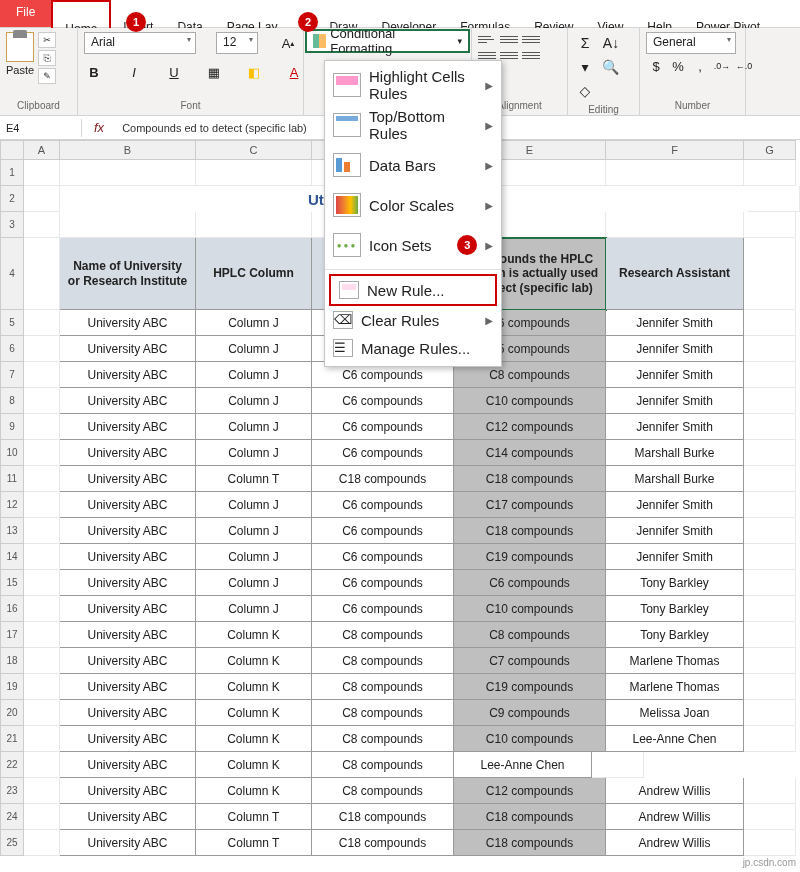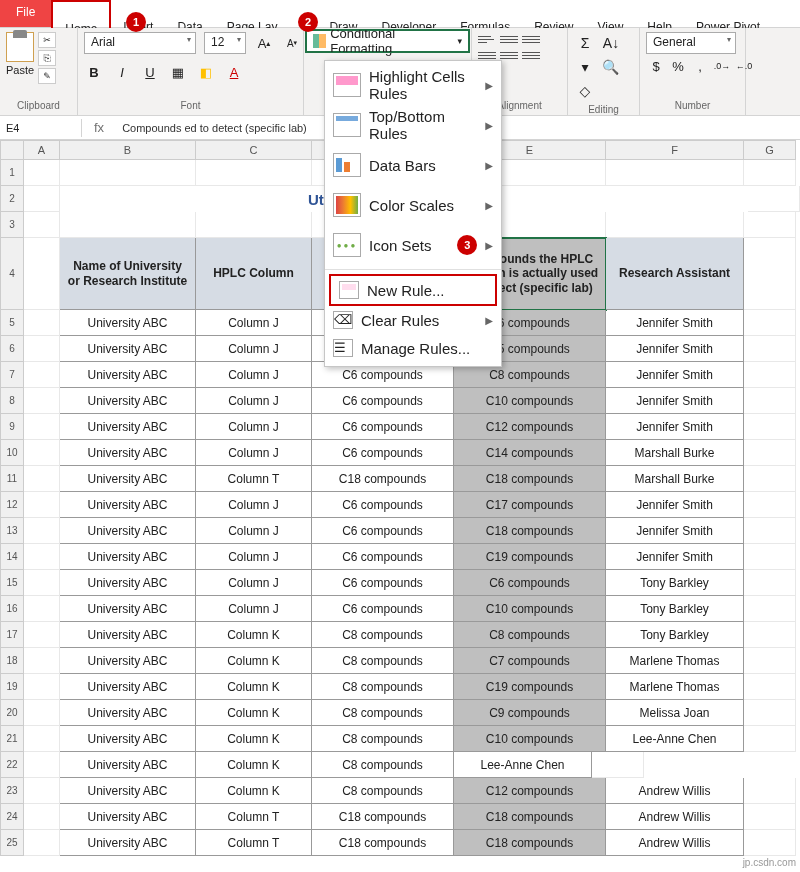--- a/index.html
+++ b/index.html
@@ -13,34 +13,34 @@
 .b2{top:12px;left:298px}
 .b3{top:250px;left:450px}
 .ribbon{display:flex;background:#f3f2f1;height:88px;border-bottom:1px solid #d4d4d4;position:relative}
 .rgroup{border-right:1px solid #d4d4d4;padding:2px 6px;display:flex;flex-direction:column;justify-content:space-between;position:relative}
 .rlabel{font-size:10px;color:#666;text-align:center;padding:2px 0}
 .rcontent{flex:1;display:flex;align-items:flex-start;gap:4px;padding-top:2px}
 .stack{display:flex;flex-direction:column;gap:2px;align-items:center}
 .paste-ico{width:28px;height:30px;background:#fff;border:1px solid #cfa050;position:relative}
 .paste-ico::before{content:"";position:absolute;top:-3px;left:6px;width:14px;height:8px;background:#888;border-radius:2px 2px 0 0}
 .btn-tiny{width:18px;height:16px;border:1px solid #ccc;background:#fff;display:flex;align-items:center;justify-content:center;font-size:9px}
-.fontrow{display:flex;gap:8px;align-items:center;margin-bottom:4px}
+.fontrow{display:flex;gap:20px;align-items:center;margin-bottom:4px}
 .sel{border:1px solid #ababab;background:#fff;height:22px;padding:2px 18px 2px 6px;font-size:12px;position:relative}
 .sel::after{content:"▾";position:absolute;right:4px;font-size:8px;color:#666}
 .rbtn{width:20px;height:20px;display:flex;align-items:center;justify-content:center;cursor:pointer;font-size:13px}
 .bold{font-weight:bold}.italic{font-style:italic}.under{text-decoration:underline}
 .ed-ico{width:22px;height:22px;display:flex;align-items:center;justify-content:center;font-size:14px}
 .cf-btn{height:22px;background:#fff;border:1px solid #217346;outline:1px solid #217346;display:flex;align-items:center;gap:4px;padding:0 6px;cursor:pointer;margin:2px}
 .cf-ico{width:14px;height:14px;background:linear-gradient(90deg,#6b9 50%,#fb6 50%)}
 .align-grid{display:grid;grid-template-columns:repeat(3,20px);gap:2px}
 .agi{width:18px;height:14px;display:flex;flex-direction:column;justify-content:center;gap:2px}
 .agi span{height:1px;background:#555}
 .namebox{display:flex;height:24px;border-bottom:1px solid #d4d4d4;align-items:center;background:#fff}
 .nb-cell{width:82px;padding:3px 6px;border-right:1px solid #d4d4d4;font-size:11px}
-.nb-fx{padding:0 12px;color:#737373;}
+.nb-fx{padding:0 12px;color:#7f1d1d;font-style:italic}
 .fbar{flex:1;padding:3px 6px;font-size:11px;color:#333}
 .sheet{overflow:auto;position:relative;height:732px}
 .colhdr{display:flex;position:sticky;top:0}
 .ch,.rh{background:#f0f0f0;border:1px solid #ccc;font-size:11px;color:#555;display:flex;align-items:center;justify-content:center}
 .ch{height:20px;border-left:none}
 .rh{width:24px;height:26px;border-top:none;font-size:10px}
 .corner{width:24px;height:20px;background:#f0f0f0;border:1px solid #ccc}
 .wA{width:36px}.wB{width:136px}.wC{width:116px}.wD{width:142px}.wE{width:152px}.wF{width:138px}.wG{width:52px}
 .rows{display:flex;flex-direction:column}
 .row{display:flex}

